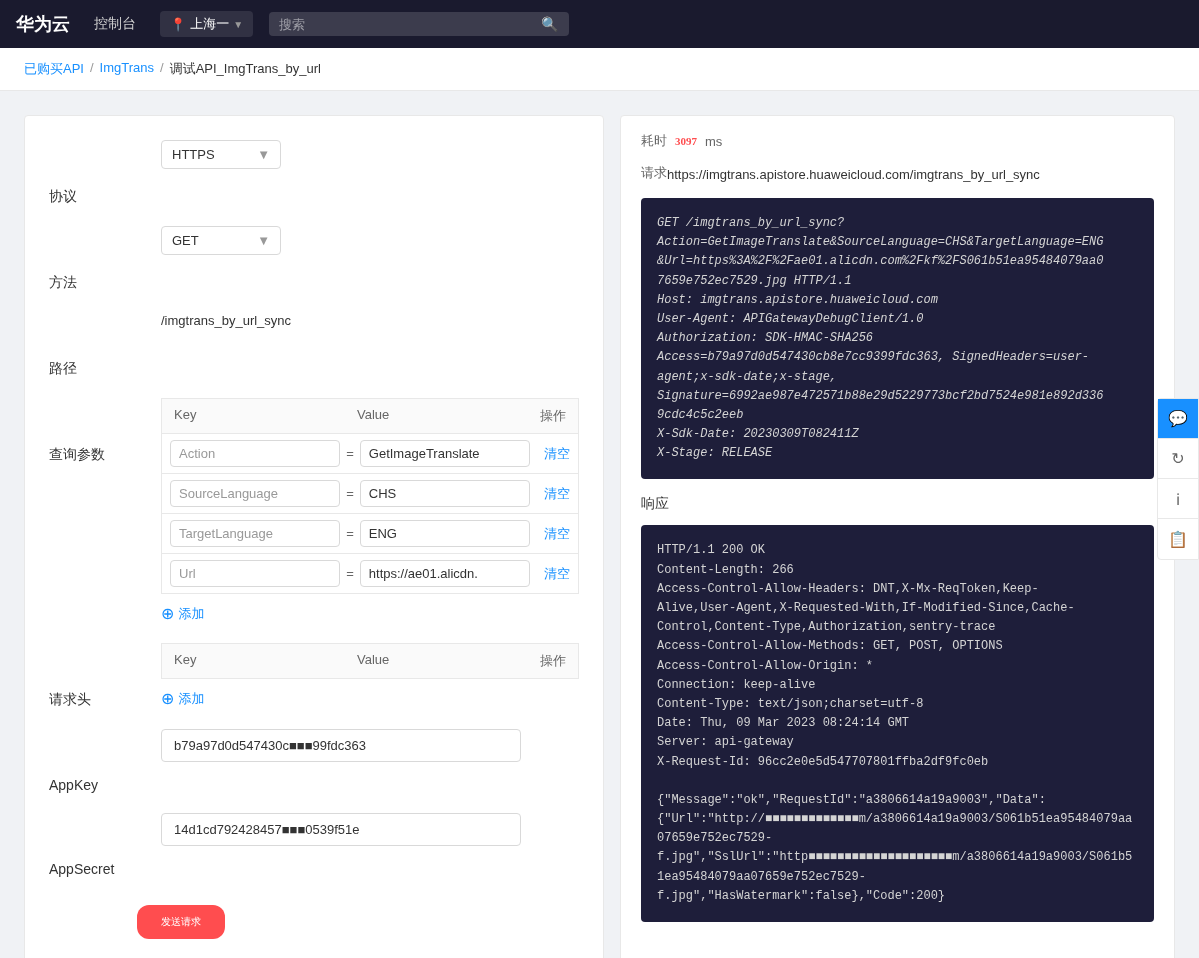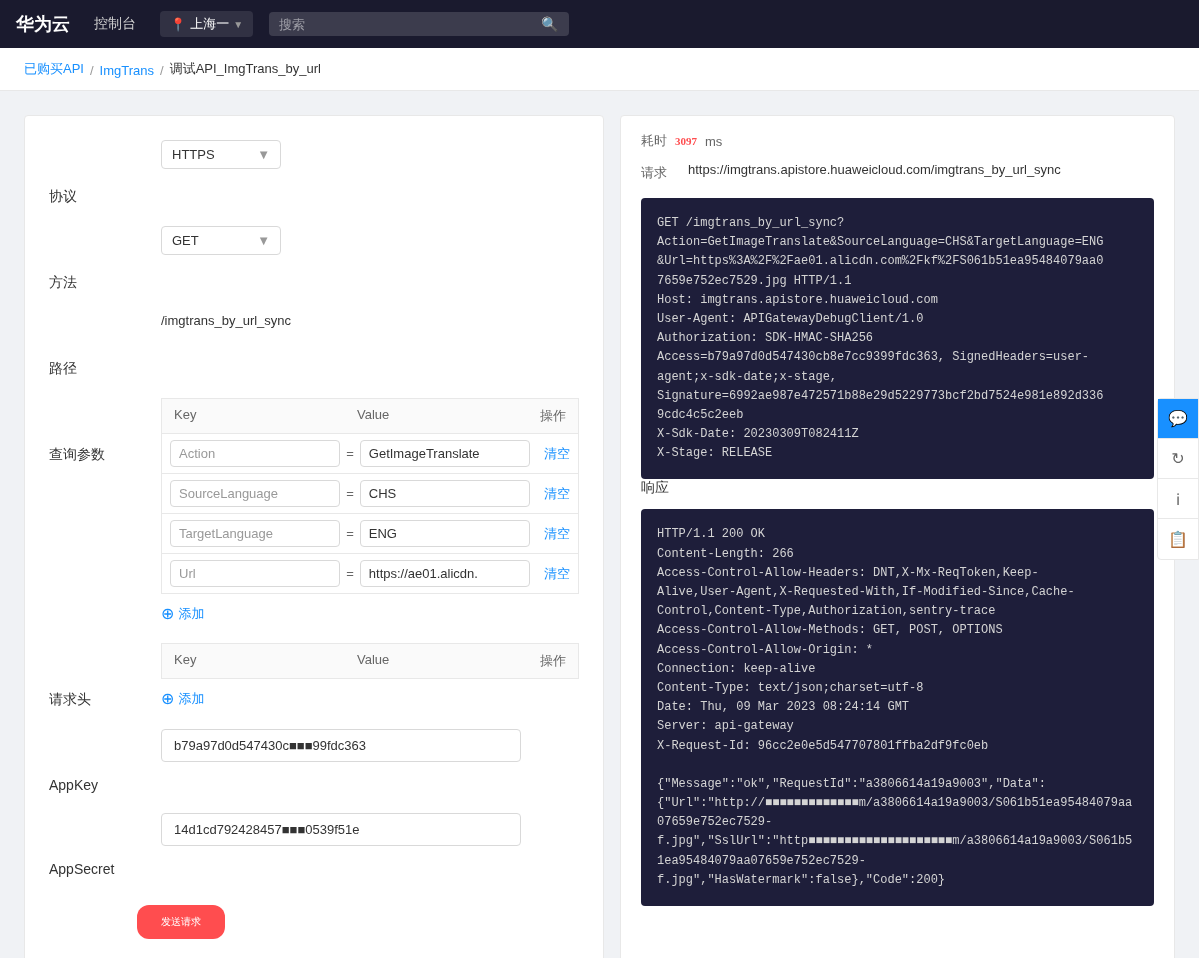--- a/index.html
+++ b/index.html
@@ -31,21 +31,21 @@
     .nav-icon { color: #ccc; cursor: pointer; font-size: 16px; position: relative; }
     .badge {
       position: absolute; top: -6px; right: -8px;
       background: #ff4d4f; color: #fff; border-radius: 10px;
       font-size: 10px; padding: 1px 4px; min-width: 16px; text-align: center;
     }
 
     
     .breadcrumb {
       background: #fff; padding: 12px 24px; font-size: 13px;
-      border-bottom: 1px solid #e8e8e8; display: flex; align-items: flex-end; gap: 6px;
+      border-bottom: 1px solid #e8e8e8; display: flex; align-items: flex-start; gap: 6px;
     }
     .breadcrumb a { color: #1890ff; cursor: pointer; text-decoration: none; }
     .breadcrumb span { color: #999; }
     .breadcrumb .current { color: #333; }
 
     
     .main-content {
       display: flex; gap: 0; margin: 24px; min-height: 700px;
     }
 
@@ -120,29 +120,29 @@
     .right-panel {
       background: #fff; border-radius: 4px; flex: 1;
       border: 1px solid #e8e8e8; margin-left: 16px; padding: 0;
       overflow: hidden;
     }
     .result-section { padding: 16px 20px; }
     .result-meta { display: flex; align-items: center; gap: 8px; margin-bottom: 12px; }
     .result-label { font-size: 13px; color: #666; text-align: right; }
     .result-time { font-size: 11px; color: #ff4d4f; font-weight: bold; font-family: Liberation Serif, serif; }
     .result-unit { font-size: 13px; color: #666; }
-    .result-url-row { display: flex; gap: 21px; margin-bottom: 16px; align-items: flex-start; }
+    .result-url-row { display: flex; gap: 0; margin-bottom: 16px; align-items: flex-end; }
     .result-url-label { font-size: 13px; color: #666; white-space: nowrap; padding-top: 2px; }
     .result-url { font-size: 13px; color: #333; word-break: break-all; }
 
     .code-block {
       background: #1e1e3a; border-radius: 4px; padding: 16px;
       font-family: "Courier New", monospace; font-size: 12px;
-      color: #d4d4d4; line-height: 1.6; margin-bottom: 0;
-      overflow-x: auto; white-space: pre-wrap; word-break: break-all;
+      color: #d4d4d4; line-height: 1.6; margin-bottom: 16px;
+      overflow-x: auto; white-space: pre-wrap; word-break: break-all; font-style: italic;
     }
 
     .response-label { font-size: 14px; color: #333; font-weight: 500; margin-bottom: 12px; }
     .response-block {
       background: #1e1e3a; border-radius: 4px; padding: 16px;
       font-family: "Courier New", monospace; font-size: 12px;
       color: #d4d4d4; line-height: 1.6; overflow-x: auto; white-space: pre-wrap; word-break: break-all;
     }
 
     

